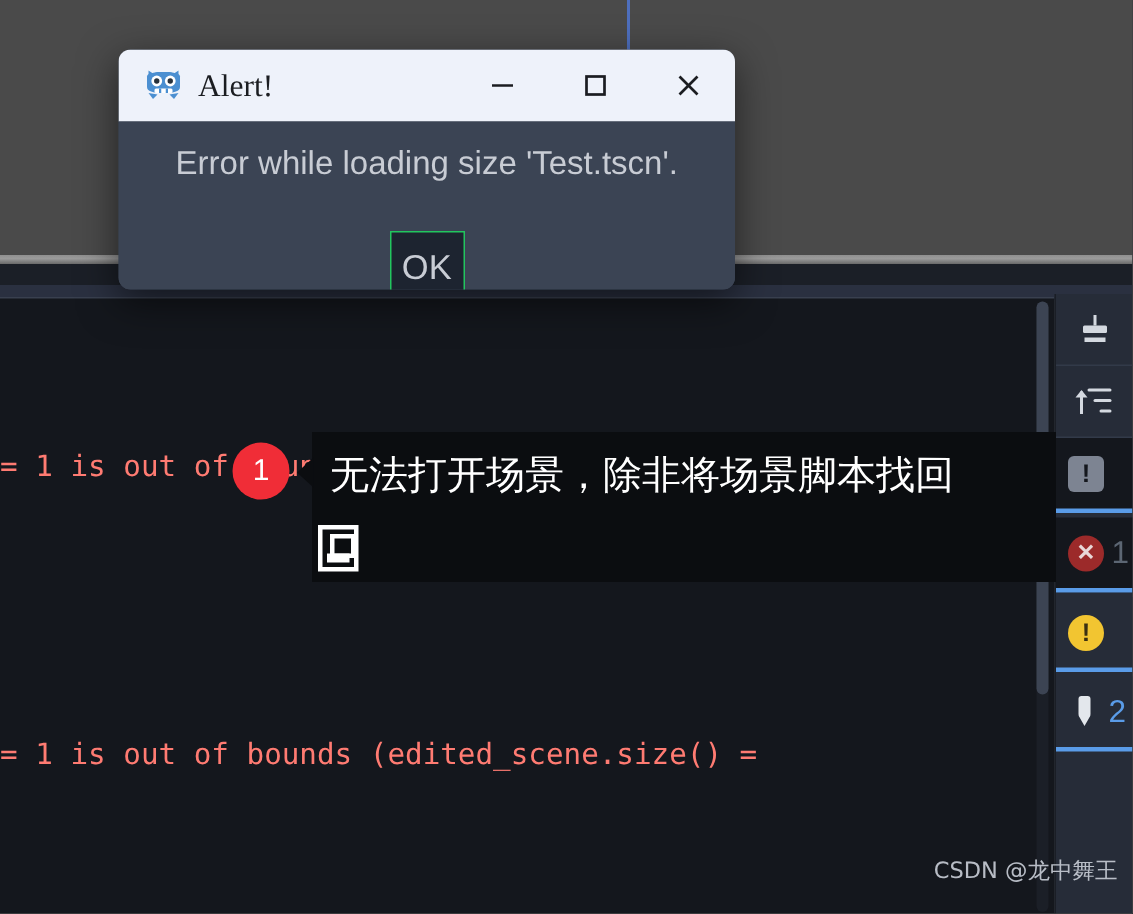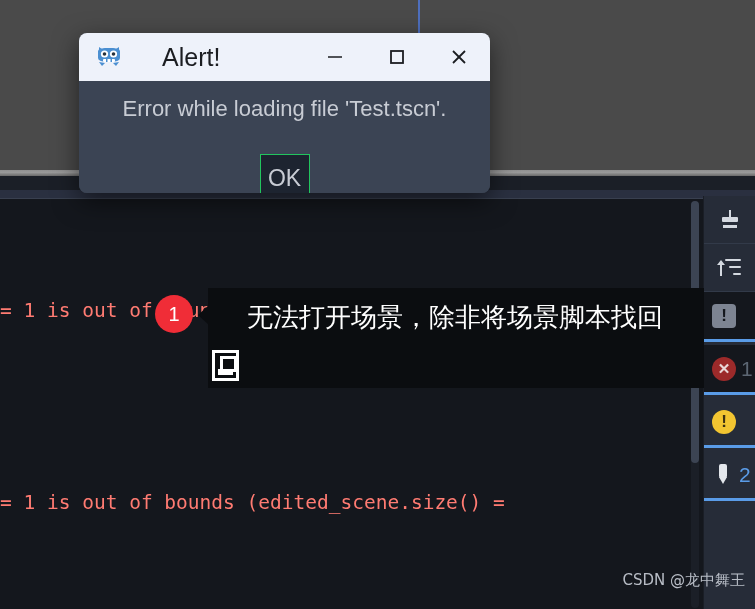--- a/index.html
+++ b/index.html
@@ -168,21 +168,20 @@
     background: #0b0d10;
     z-index: 30;
     padding: 8px 14px 0 12px;
   }
   .callout-text {
     color: #ffffff;
     font-size: 26px;
     line-height: 42px;
     font-family: "DejaVu Sans", sans-serif;
     letter-spacing: 0px;
-    text-align: center;
   }
   .callout-arrow {
     position: absolute; left: 198px; top: 305px;
     width: 0; height: 0;
     border-top: 10px solid transparent;
     border-bottom: 10px solid transparent;
     border-right: 11px solid #0b0d10;
     z-index: 31;
   }
   .callout-badge {
@@ -222,23 +221,22 @@
   .dialog-titlebar {
     height: 48px; background: #eef2fa;
     display: flex; align-items: center;
     position: relative;
   }
   .dialog-title-left {
     display: flex; align-items: center; gap: 10px; padding-left: 17px;
   }
   .godot-icon { width: 26px; height: 22px; }
   .dialog-title {
-    font-size: 25px; color: #1b1d21;
-    font-family: Liberation Sans, sans-serif;
-    margin-left: 30px;
+    font-size: 21px; color: #1b1d21;
+    font-family: Liberation Serif, serif;
   }
   .win-ctrls {
     position: absolute; right: 0; top: 0; height: 48px;
     display: flex; align-items: center;
   }
   .win-btn {
     width: 62px; height: 48px;
     display: flex; align-items: center; justify-content: center;
   }
   .win-btn svg { display: block; }
@@ -386,20 +384,20 @@
         </span>
         <span class="win-btn">
           <svg width="20" height="20" viewBox="0 0 20 20">
               <line x1="4" y1="4" x2="16" y2="16" stroke="#1b1d21" stroke-width="1.8"></line>
               <line x1="16" y1="4" x2="4" y2="16" stroke="#1b1d21" stroke-width="1.8"></line>
             </svg>
         </span>
       </div>
     </div>
     <div class="dialog-body">
-      <div class="dialog-msg">Error while loading file 'Test.tscn'.</div>
+      <div class="dialog-msg">Error while loading size 'Test.tscn'.</div>
       <div class="dialog-ok">OK</div>
     </div>
   </div>
 
   <div class="watermark">CSDN @龙中舞王</div>
 
 </div>
 
 </body></html>

